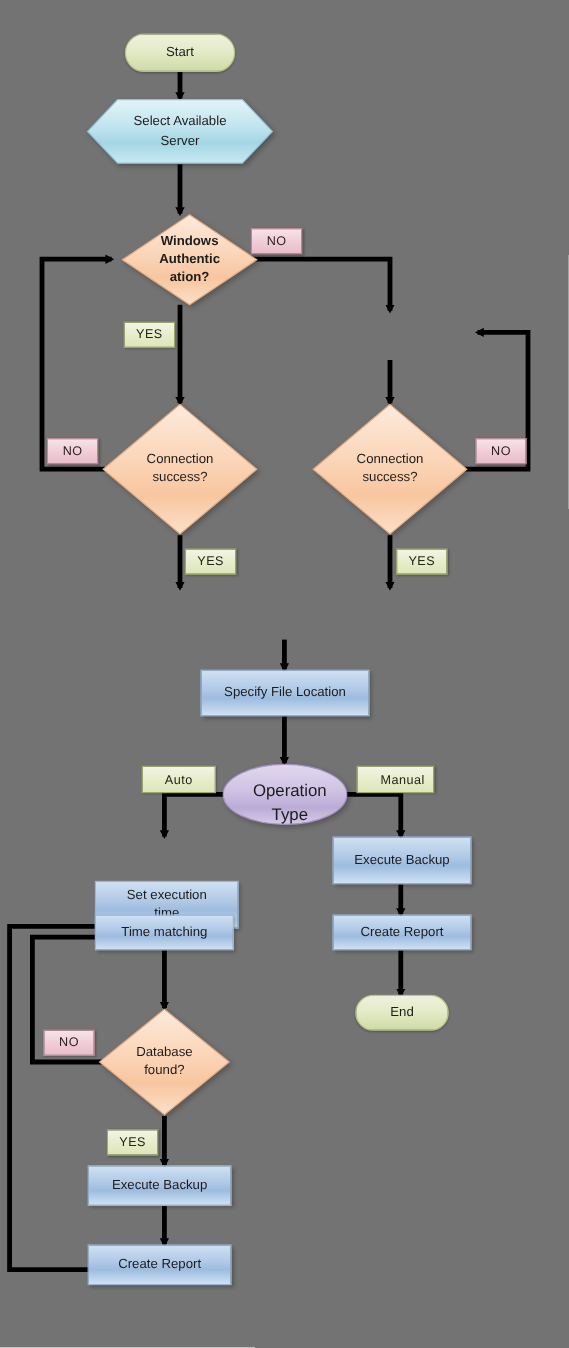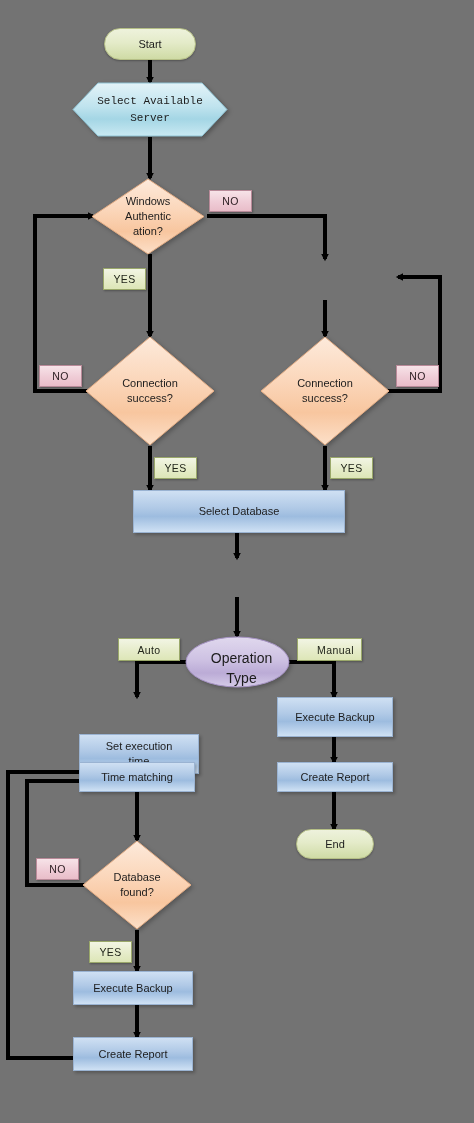--- a/index.html
+++ b/index.html
@@ -16,21 +16,21 @@
 
   
   .proc{border:1px solid #9ab3d2;
         background:linear-gradient(180deg,#cfe0f3 0%,#b0c9e6 42%,#9dbcdf 62%,#cfe1f4 100%);
         box-shadow:2px 2px 3px rgba(0,0,0,.25);font-size:11px;}
 
   
   .hexwrap{position:absolute;filter:drop-shadow(2px 2px 2px rgba(0,0,0,.28));}
   .hexwrap svg{display:block;}
   .hextext{position:absolute;left:0;top:0;width:100%;height:100%;display:flex;align-items:center;
-           justify-content:center;text-align:center;font-size:11px;color:#1c1c1c;line-height:1.5;font-family:Liberation Mono, monospace;}
+           justify-content:center;text-align:center;font-size:11px;color:#1c1c1c;line-height:1.5;}
 
   
   .dia{position:absolute;filter:drop-shadow(2px 2px 2px rgba(0,0,0,.25));}
   .dia svg{display:block;}
   .diatext{position:absolute;left:0;top:0;width:100%;height:100%;display:flex;align-items:center;
            justify-content:center;text-align:center;font-size:11px;color:#1c1c1c;line-height:1.38;}
 
   
   .ell{position:absolute;filter:drop-shadow(2px 2px 2px rgba(0,0,0,.25));}
   .elltext{position:absolute;left:4px;top:0;width:100%;height:100%;display:flex;align-items:flex-end;
@@ -116,21 +116,21 @@
       <polygon points="26,1 130,1 155,27.5 130,54 26,54 1,27.5" fill="url(#gHex)" stroke="#8fc3d4" stroke-width="1"></polygon>
     </svg>
     <div class="hextext">
       <div>
         <div>Select Available</div>
         <div>Server</div>
       </div>
     </div>
   </div>
 
-  <div class="dia" style="left:91px;top:178px;width:114px;height:77px;">
+  <div class="dia" style="left:101px;top:178px;width:114px;height:77px;font-weight:bold;">
     <svg width="114" height="77" viewBox="0 0 114 77">
       <defs>
         <linearGradient id="gDia" x1="0" y1="0" x2="0" y2="1">
           <stop offset="0%" stop-color="#fdeadb"></stop>
           <stop offset="40%" stop-color="#fbd7bb"></stop>
           <stop offset="70%" stop-color="#f8c69f"></stop>
           <stop offset="100%" stop-color="#fce0c9"></stop>
         </linearGradient>
       </defs>
       <polygon points="57,1 113,38.5 57,76 1,38.5" fill="url(#gDia)" stroke="#e2ab83" stroke-width="1"></polygon>
@@ -185,24 +185,24 @@
     <span>NO</span>
   </div>
 
   <div class="chip chip-yes" style="left:154px;top:457px;width:43px;height:22px;">
     <span>YES</span>
   </div>
   <div class="chip chip-yes" style="left:330px;top:457px;width:43px;height:22px;">
     <span>YES</span>
   </div>
 
-  <div class="node proc" style="left:133px;top:490px;width:212px;height:43px;">
-    <span>Select Database</span>
-  </div>
-
+
+  <div class="node proc" style="left:167px;top:558px;width:141px;height:39px;">
+    <span>Specify File Location</span>
+  </div>
 
   <div class="ell" style="left:185px;top:636px;width:105px;height:52px;">
     <svg width="105" height="52" viewBox="0 0 105 52">
       <defs>
         <linearGradient id="gEll" x1="0" y1="0" x2="0" y2="1">
           <stop offset="0%" stop-color="#e0d8ee"></stop>
           <stop offset="45%" stop-color="#cec2e3"></stop>
           <stop offset="72%" stop-color="#bbabd6"></stop>
           <stop offset="100%" stop-color="#d5cbe8"></stop>
         </linearGradient>

